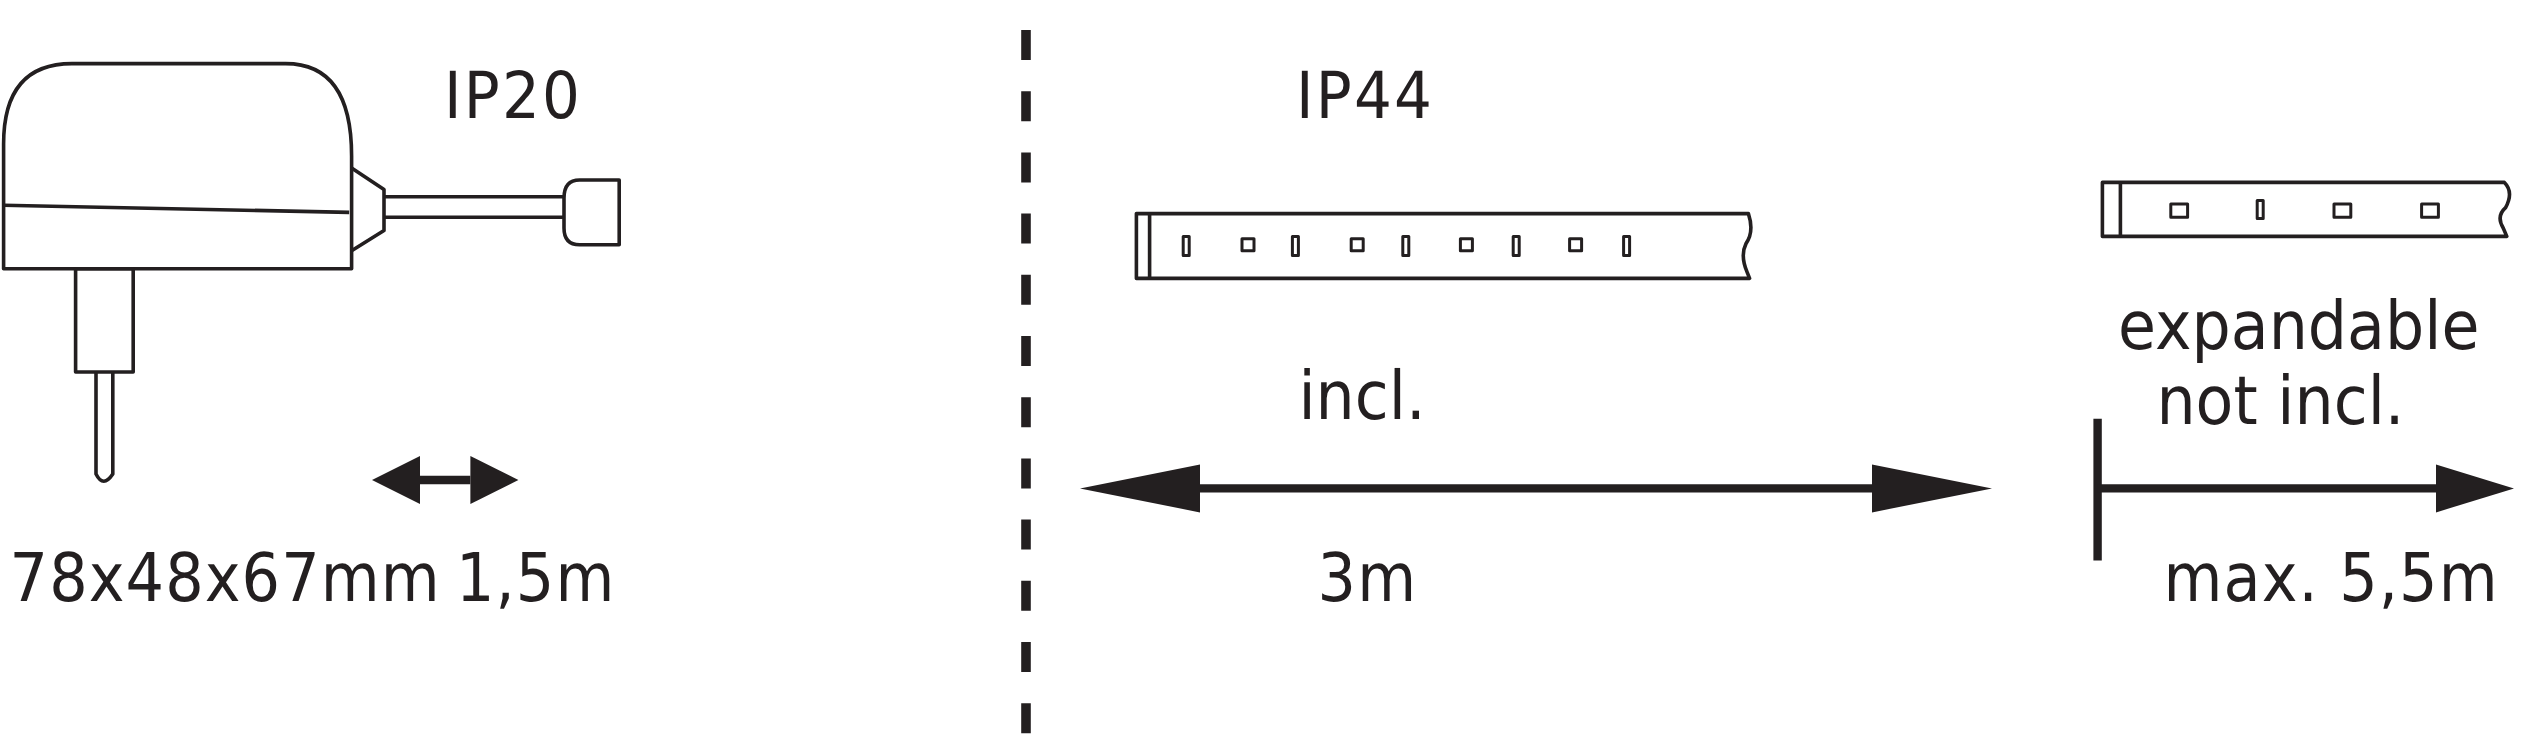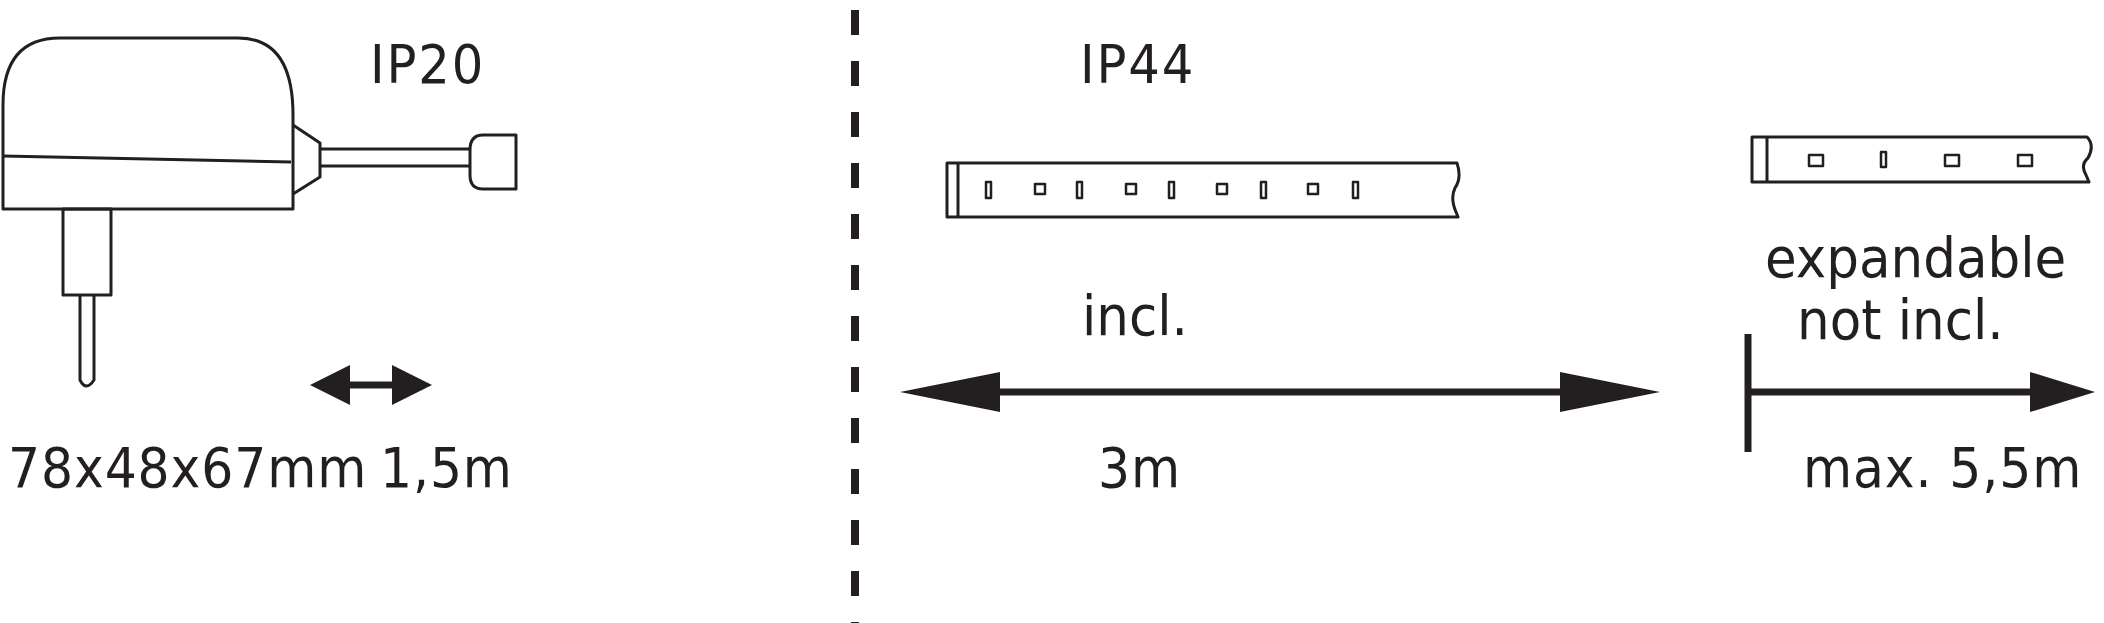--- a/index.html
+++ b/index.html
@@ -1,17 +1,17 @@
 <!DOCTYPE html>
 <html><head>
 <meta charset="utf-8">
 <style>
   html, body { margin: 0; padding: 0; background: #ffffff; }
   body { width: 2104px; height: 623px; position: relative; overflow: hidden; font-family: "DejaVu Sans", sans-serif; color: #231f20; }
-  .canvas { position: absolute; left: 0; top: 0; width: 2104px; height: 524px; }
+  .canvas { position: absolute; left: 0; top: 15px; width: 2104px; height: 524px; }
   .label { position: absolute; font-family: "DejaVu Sans", sans-serif; color: #231f20; white-space: nowrap; line-height: 1; }
   .ip { font-size: 54px; letter-spacing: 2px; transform: scaleX(0.92); transform-origin: left top; }
   .dim { font-size: 56px; letter-spacing: 1px; transform: scaleX(0.9); transform-origin: left top; }
   .note { font-size: 56px; transform: scaleX(0.92); transform-origin: left top; }
 </style>
 </head>
 <body>
 
 <div class="canvas">
   <svg width="2104" height="623" viewBox="0 0 2104 623" xmlns="http://www.w3.org/2000/svg">

